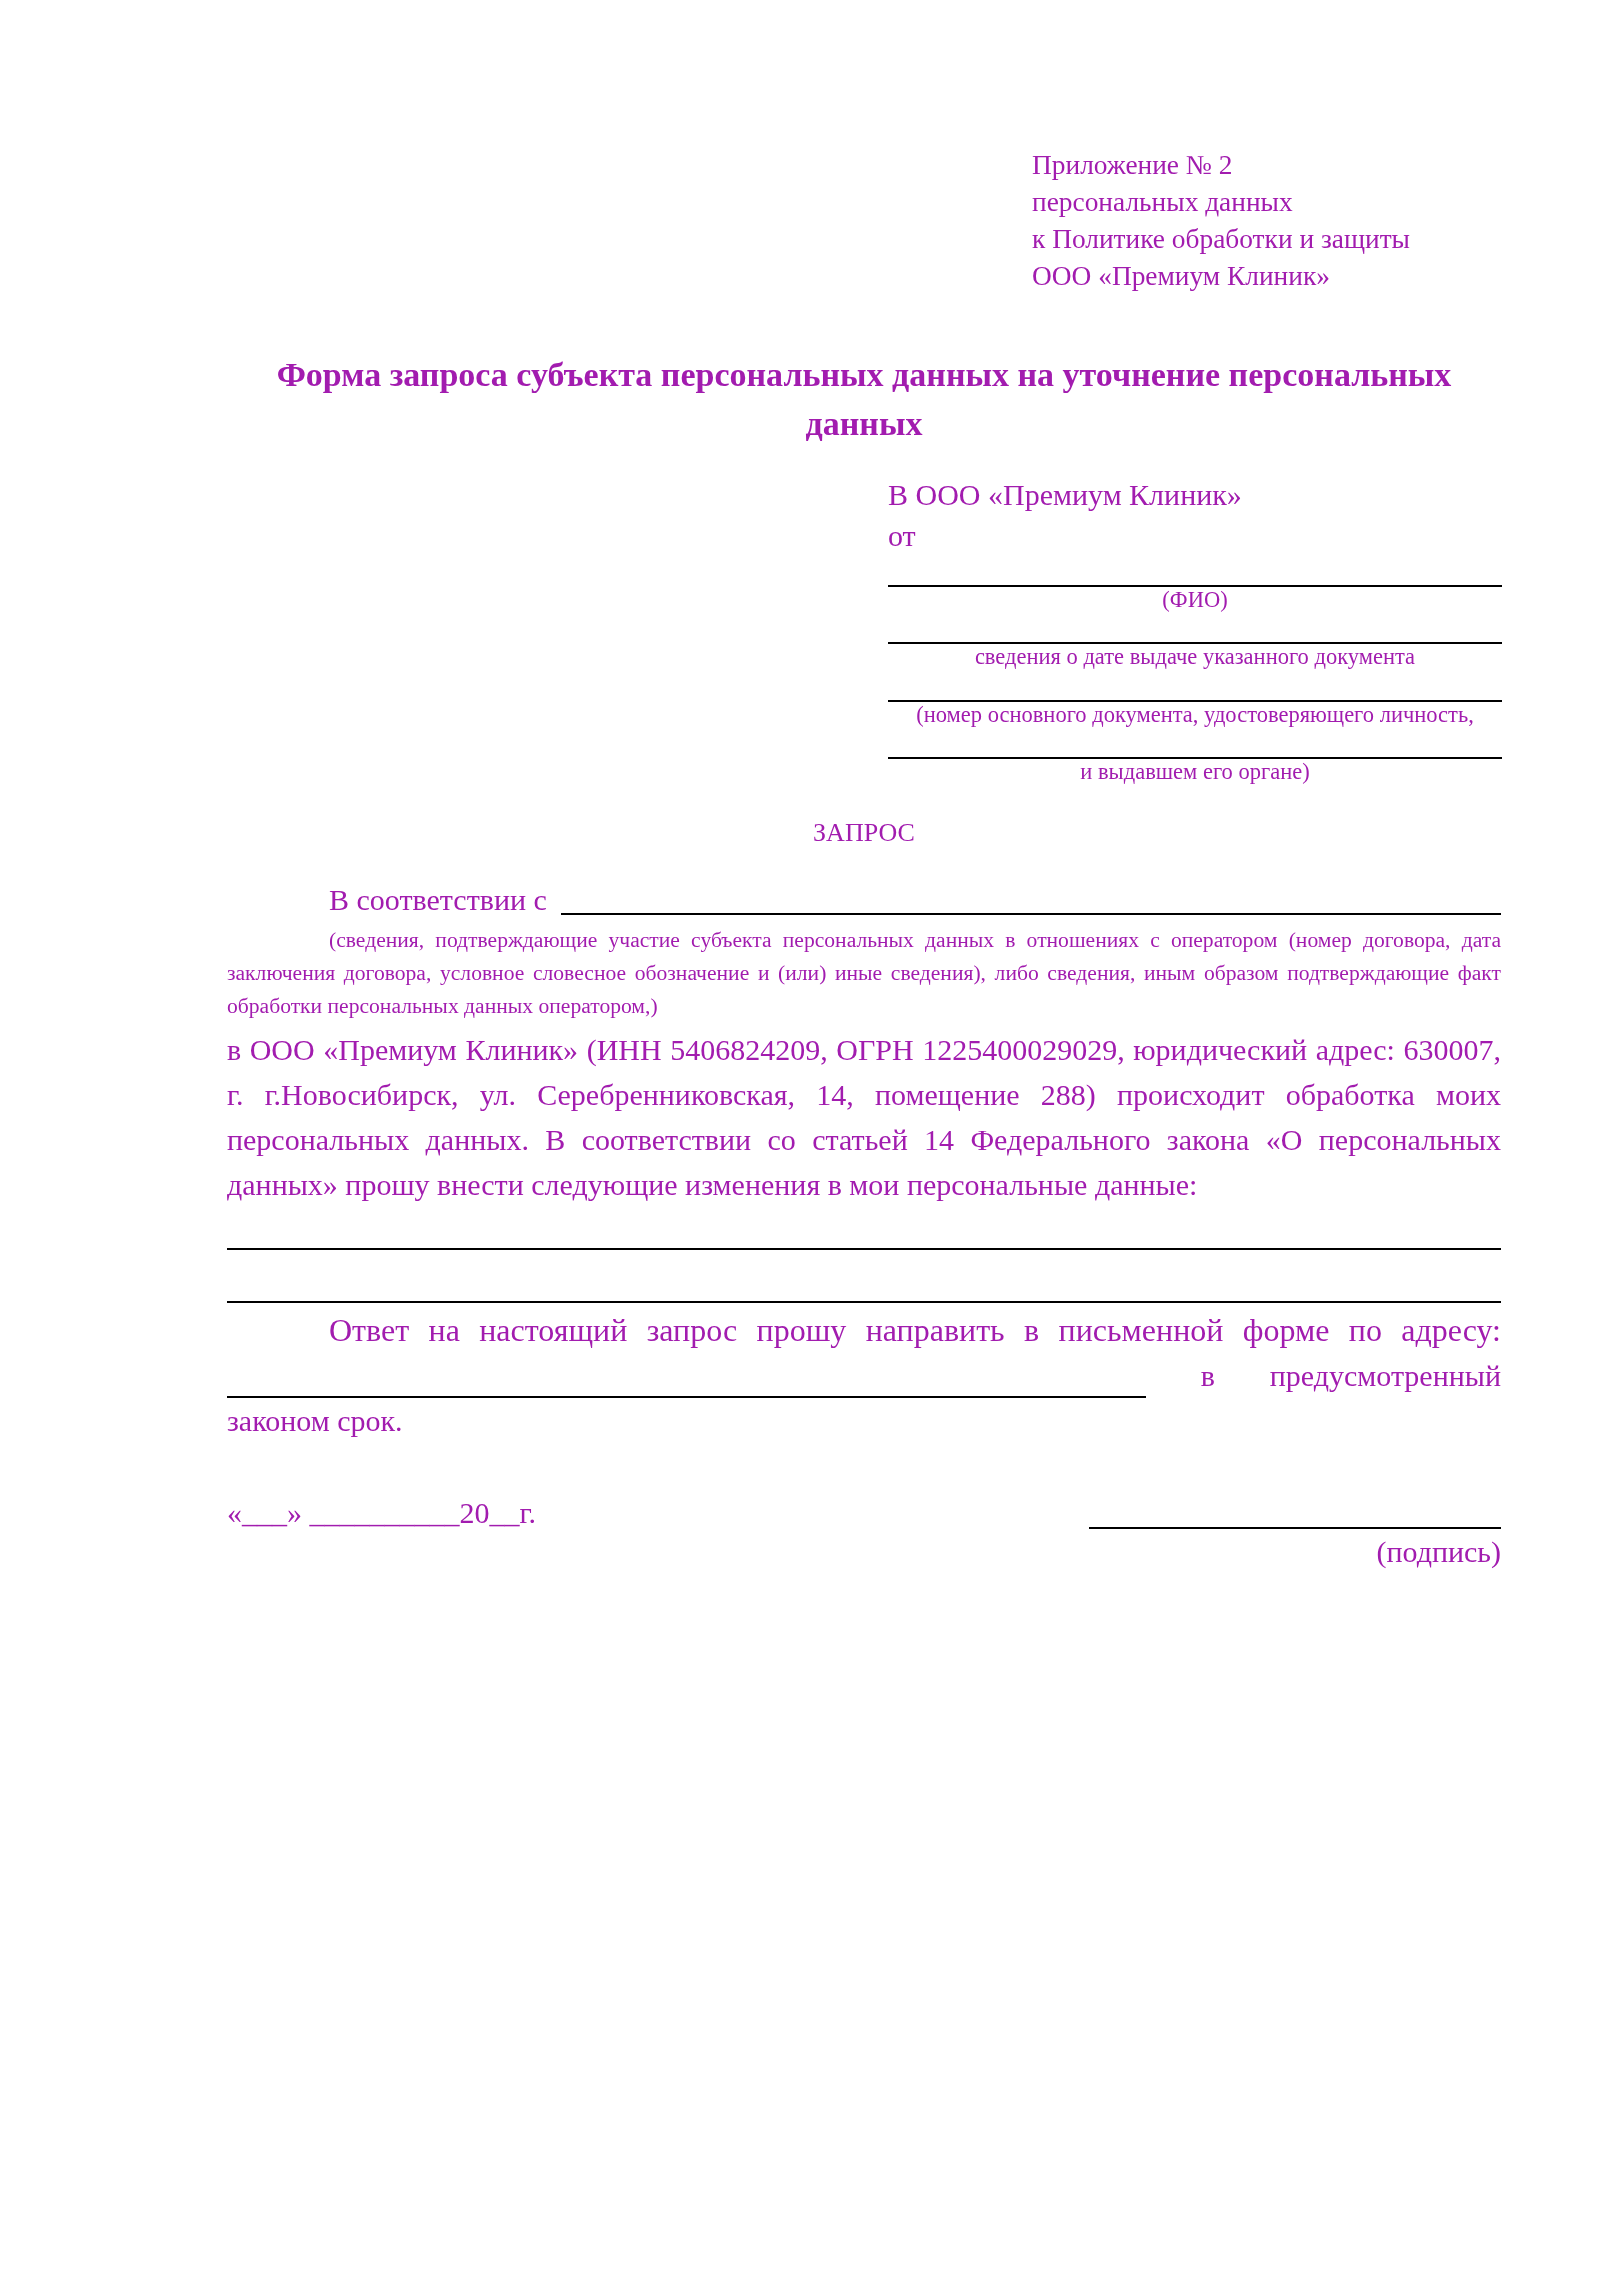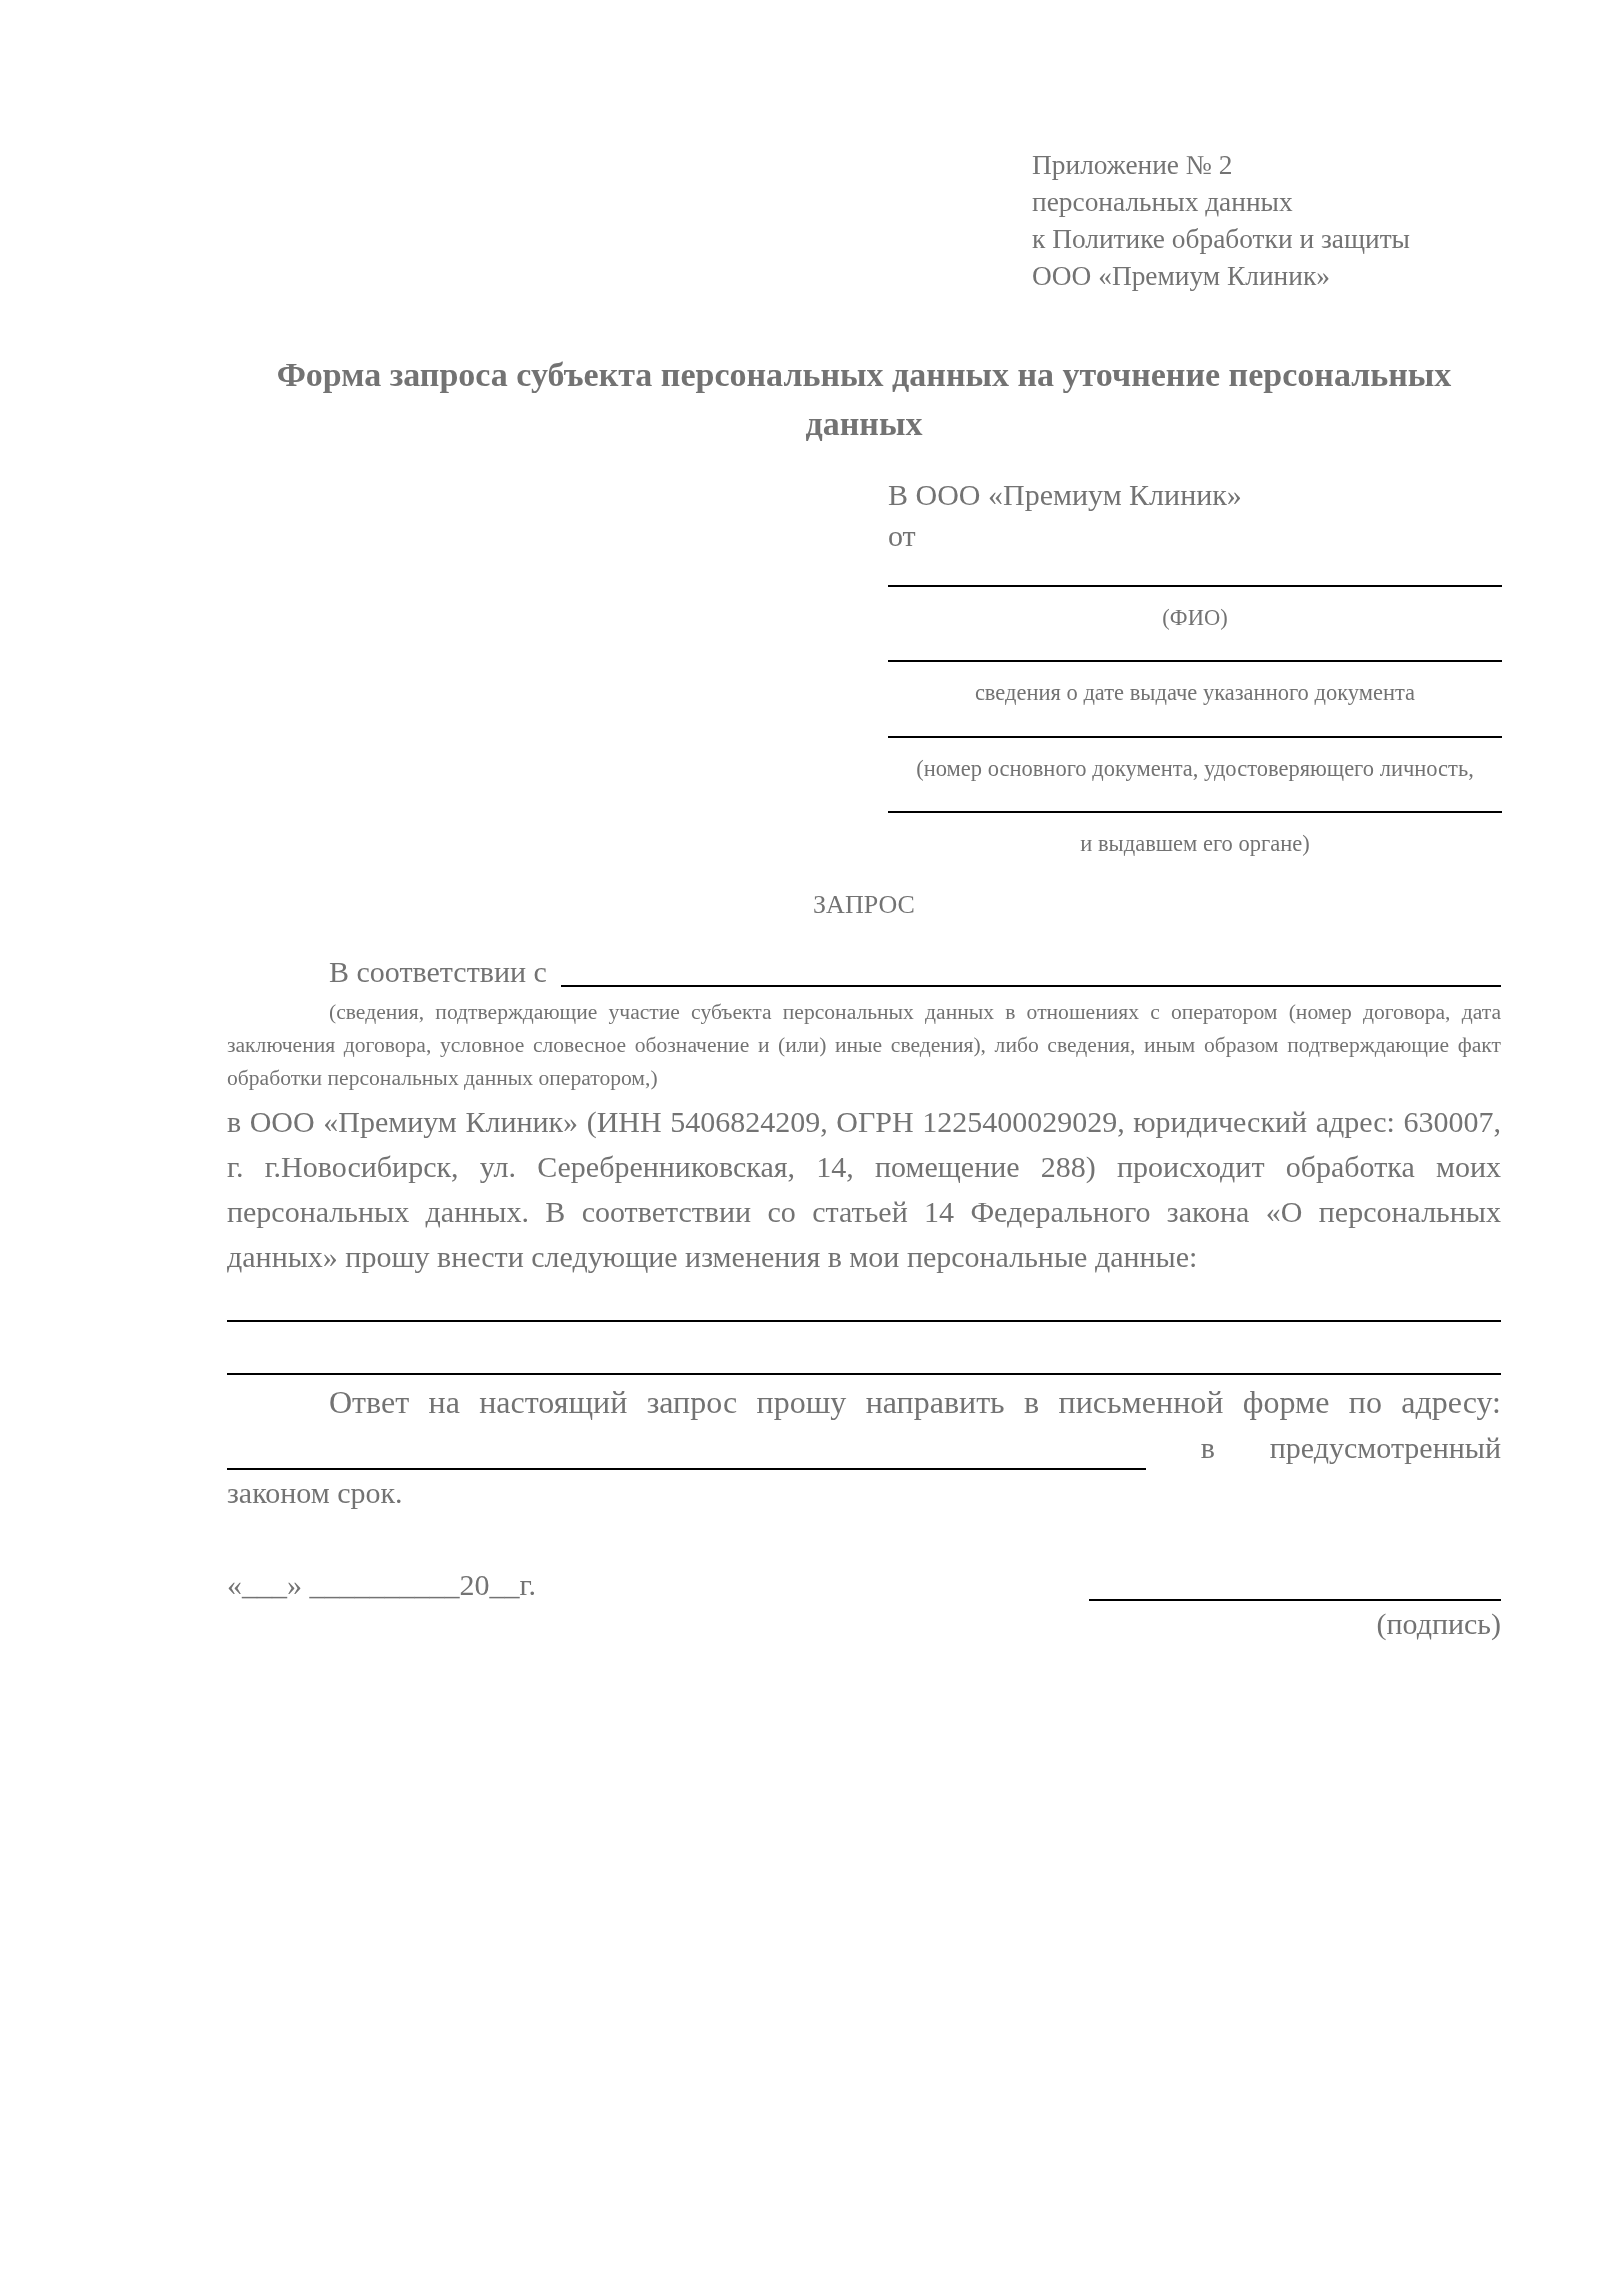--- a/index.html
+++ b/index.html
@@ -6,21 +6,21 @@
     margin: 0;
     padding: 0;
     background: #888;
   }
   .page {
     position: relative;
     width: 1621px;
     height: 2294px;
     margin: 0 auto;
     background: #ffffff;
-    color: #737373;
+    color: #a21caf;
     font-family: "Liberation Serif", "DejaVu Serif", serif;
     box-sizing: border-box;
     padding: 147px 120px 0 227px;
     overflow: hidden;
   }
 
   
   .appendix {
     margin-left: auto;
     width: 469px;
@@ -47,21 +47,21 @@
   }
   .addressee .field { margin: 0; }
   .blank-line {
     height: 29px;
     border-bottom: 2.9px solid #000;
   }
   .field-caption {
     text-align: center;
     font-size: 22.5px;
     line-height: 26.5px;
-    padding-top: 18px;
+    padding-top: 0;
   }
 
   .request-heading {
     margin-top: 25.5px;
     font-size: 26px;
     line-height: 43px;
     text-align: center;
   }
 
   .intro-row {

